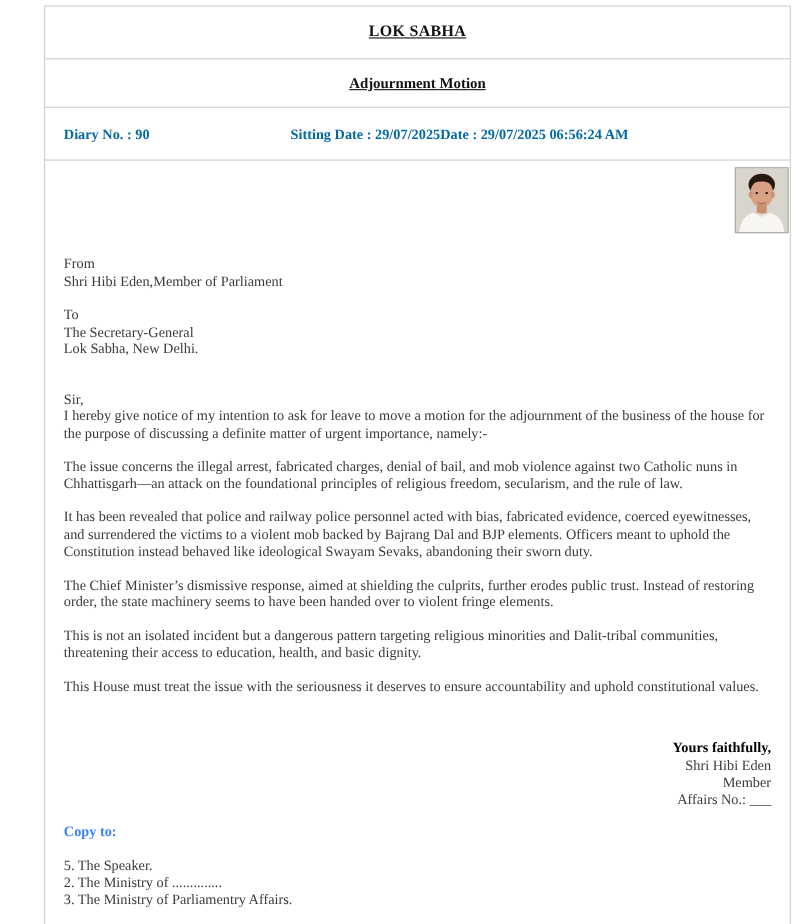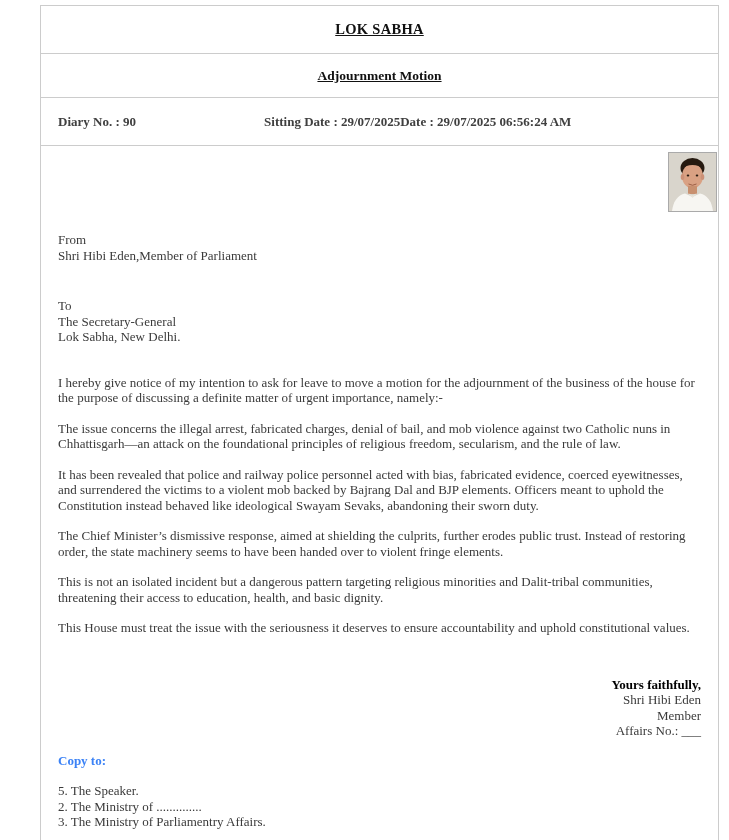--- a/index.html
+++ b/index.html
@@ -27,21 +27,21 @@
   }
   .row-title    { height: 48px; font-size: 14.5px; letter-spacing: 0.3px; }
   .row-subtitle { height: 44px; font-size: 13.5px; }
   .row-meta {
     height: 48px;
     border-bottom: 1px solid #cccccc;
     display: flex;
     align-items: center;
     font-weight: bold;
     font-size: 13px;
-    color: #404040;
+    color: #0369a1;
     padding: 0 17px;
   }
   .meta-left   { flex: 1; text-align: left; }
   .meta-mid    { flex: 0 0 auto; text-align: left; }
   .meta-right  { flex: 1.45; text-align: left; padding-right: 2px; }
   .row-content {
     position: relative;
     min-height: 700px;
     padding: 0 17px 20px 17px;
     font-size: 13px;
@@ -50,21 +50,21 @@
   }
   .photo-frame {
     position: absolute;
     top: 6px; right: 1px;
     width: 49px; height: 60px;
     border: 1px solid #aaaaaa;
     background: #d8d4cc;
     overflow: hidden;
   }
   .from-block { padding-top: 86px; }
-  .to-block   { margin-top: 35px; }
+  .to-block   { margin-top: 15px; }
   .salutation-block { margin-top: 30px; }
   .body-para  { margin-top: 15px; }
   .signature-block {
     margin-top: 41px;
     text-align: right;
     color: #3a3a3a;
   }
   .signature-closing { font-weight: bold; color: #000000; }
   .copy-block { margin-top: 14px; }
   .copy-label { font-weight: bold; color: #3b82f6; }
@@ -113,20 +113,21 @@
       <div>Shri Hibi Eden,Member of Parliament</div>
     </div>
 
     <div class="to-block">
       <div>To</div>
       <div>The Secretary-General</div>
       <div>Lok Sabha, New Delhi.</div>
     </div>
 
     <div class="salutation-block">
+      <div>Sir,</div>
       <div>I hereby give notice of my intention to ask for leave to move a motion for the adjournment of the business of the house for the purpose of discussing a definite matter of urgent importance, namely:-</div>
     </div>
 
     <p class="body-para">The issue concerns the illegal arrest, fabricated charges, denial of bail, and mob violence against two Catholic nuns in Chhattisgarh—an attack on the foundational principles of religious freedom, secularism, and the rule of law.</p>
     <p class="body-para">It has been revealed that police and railway police personnel acted with bias, fabricated evidence, coerced eyewitnesses, and surrendered the victims to a violent mob backed by Bajrang Dal and BJP elements. Officers meant to uphold the Constitution instead behaved like ideological Swayam Sevaks, abandoning their sworn duty.</p>
     <p class="body-para">The Chief Minister’s dismissive response, aimed at shielding the culprits, further erodes public trust. Instead of restoring order, the state machinery seems to have been handed over to violent fringe elements.</p>
     <p class="body-para">This is not an isolated incident but a dangerous pattern targeting religious minorities and Dalit-tribal communities, threatening their access to education, health, and basic dignity.</p>
     <p class="body-para">This House must treat the issue with the seriousness it deserves to ensure accountability and uphold constitutional values.</p>
 
     <div class="signature-block">

